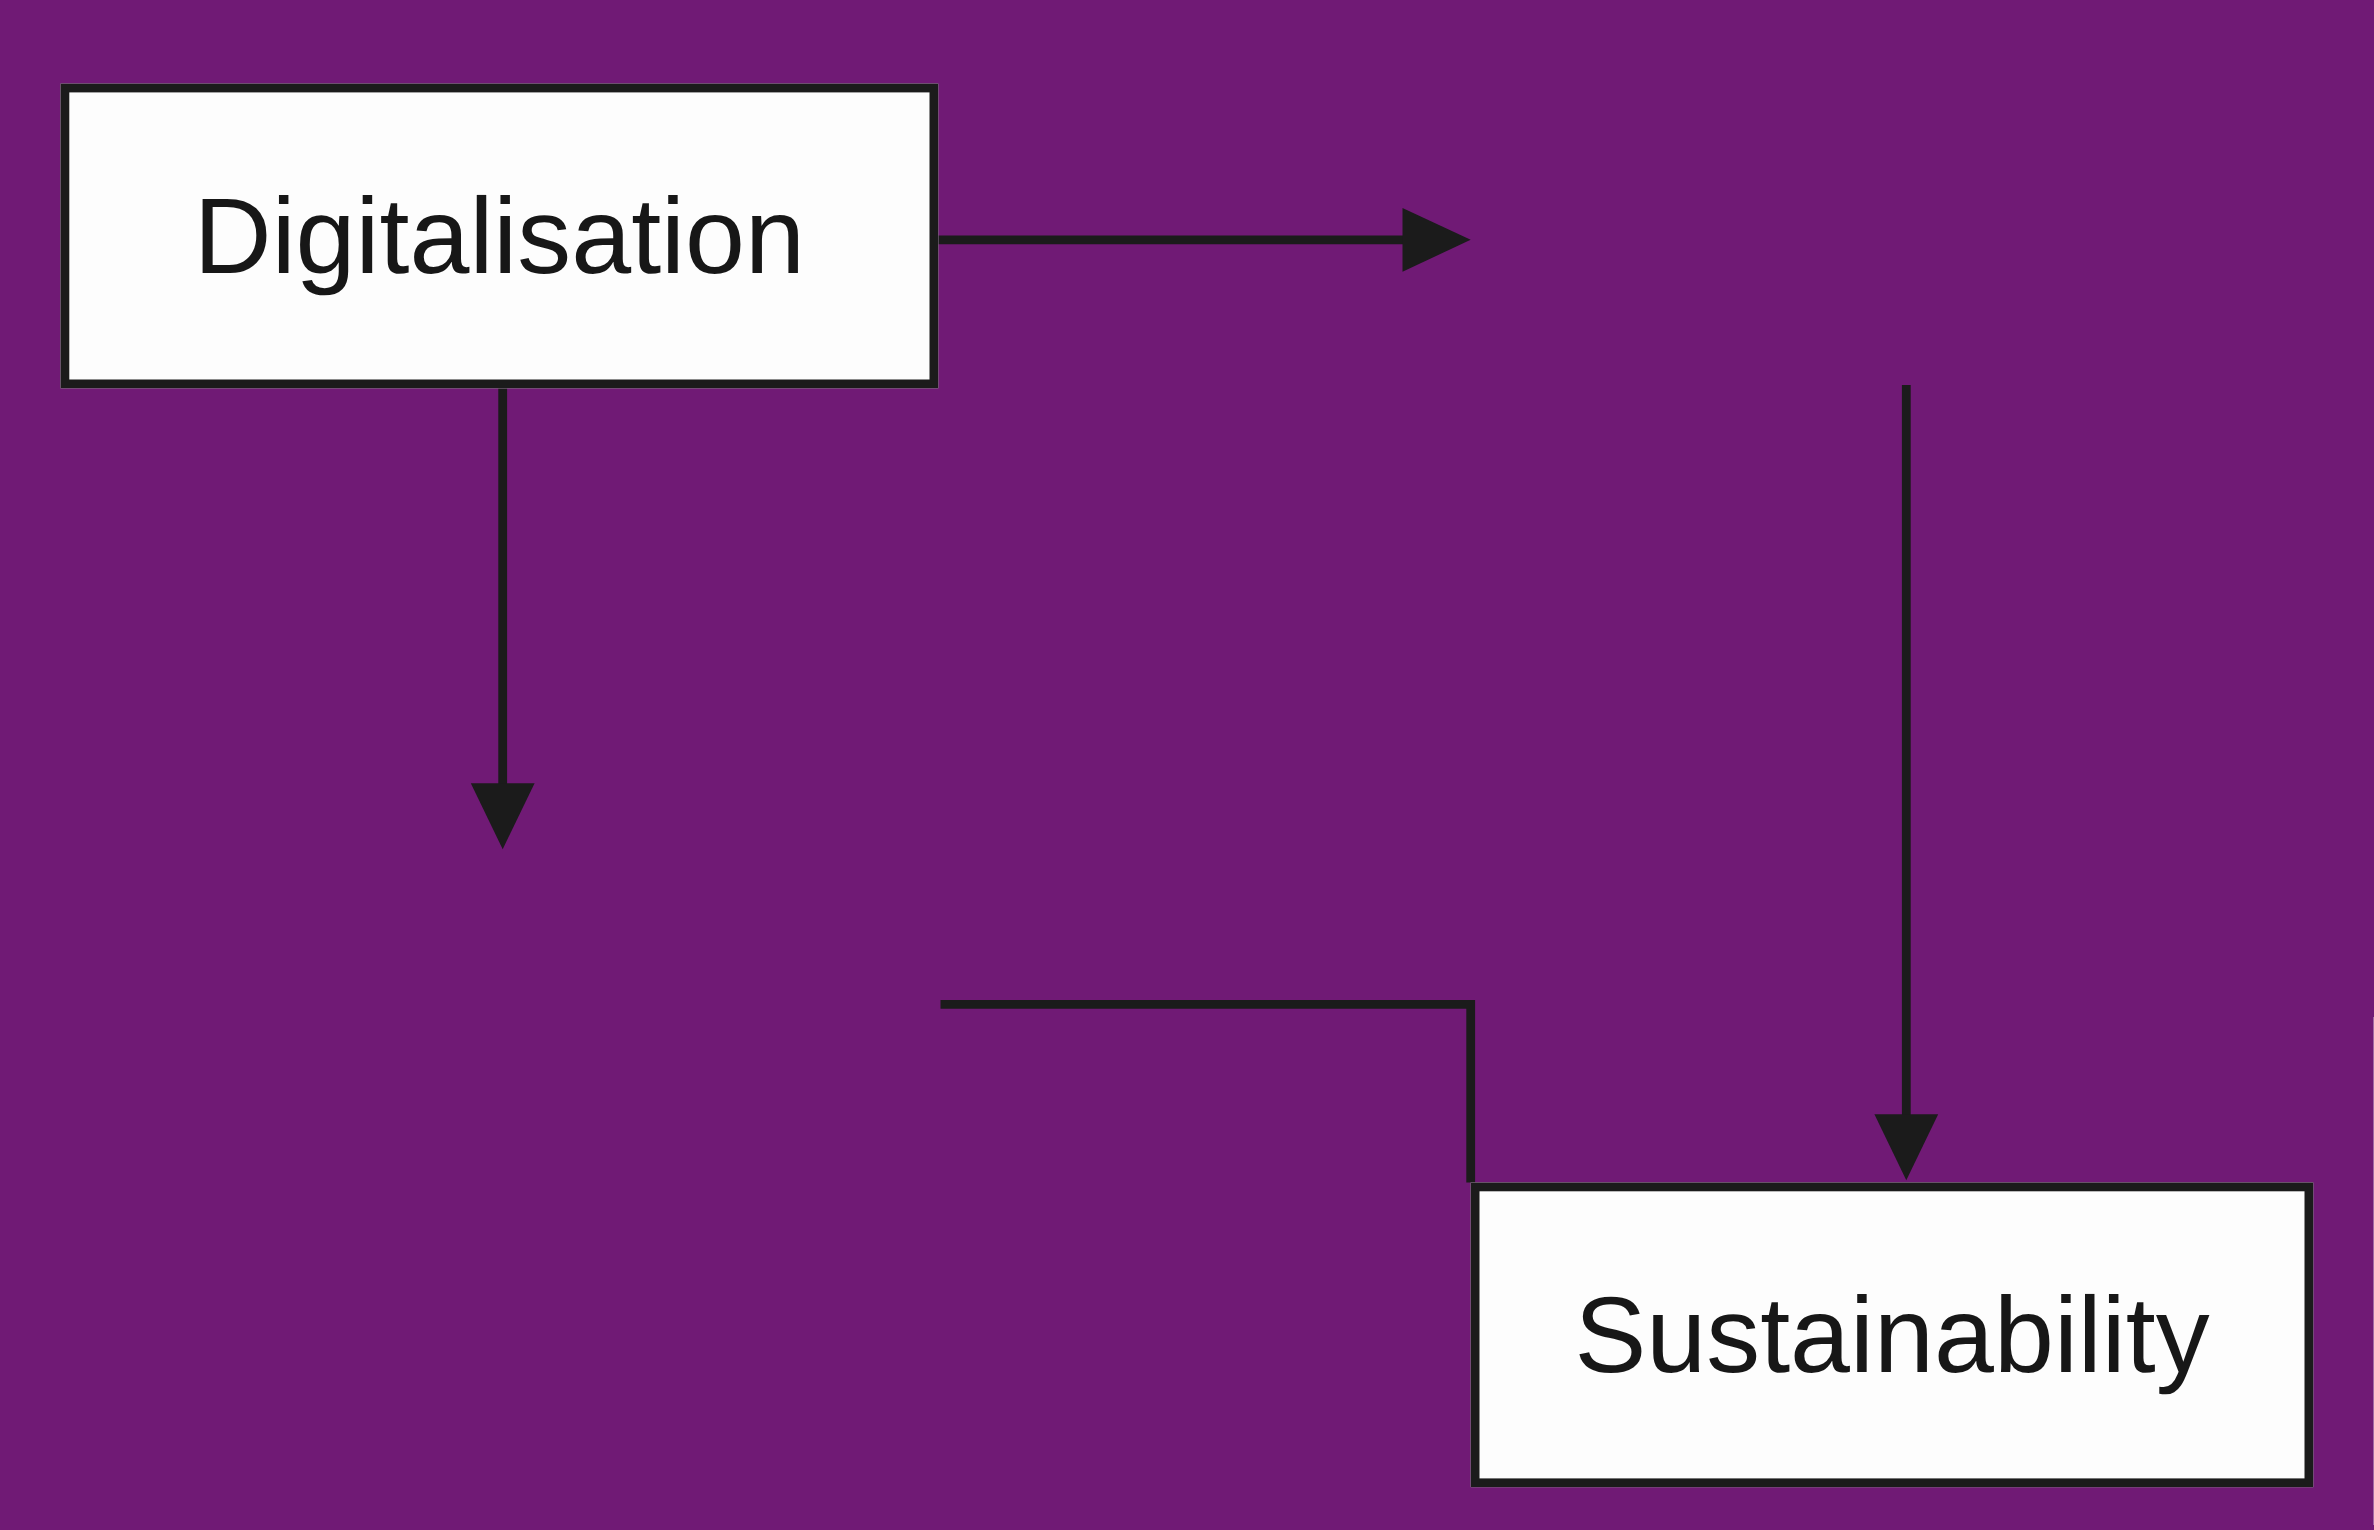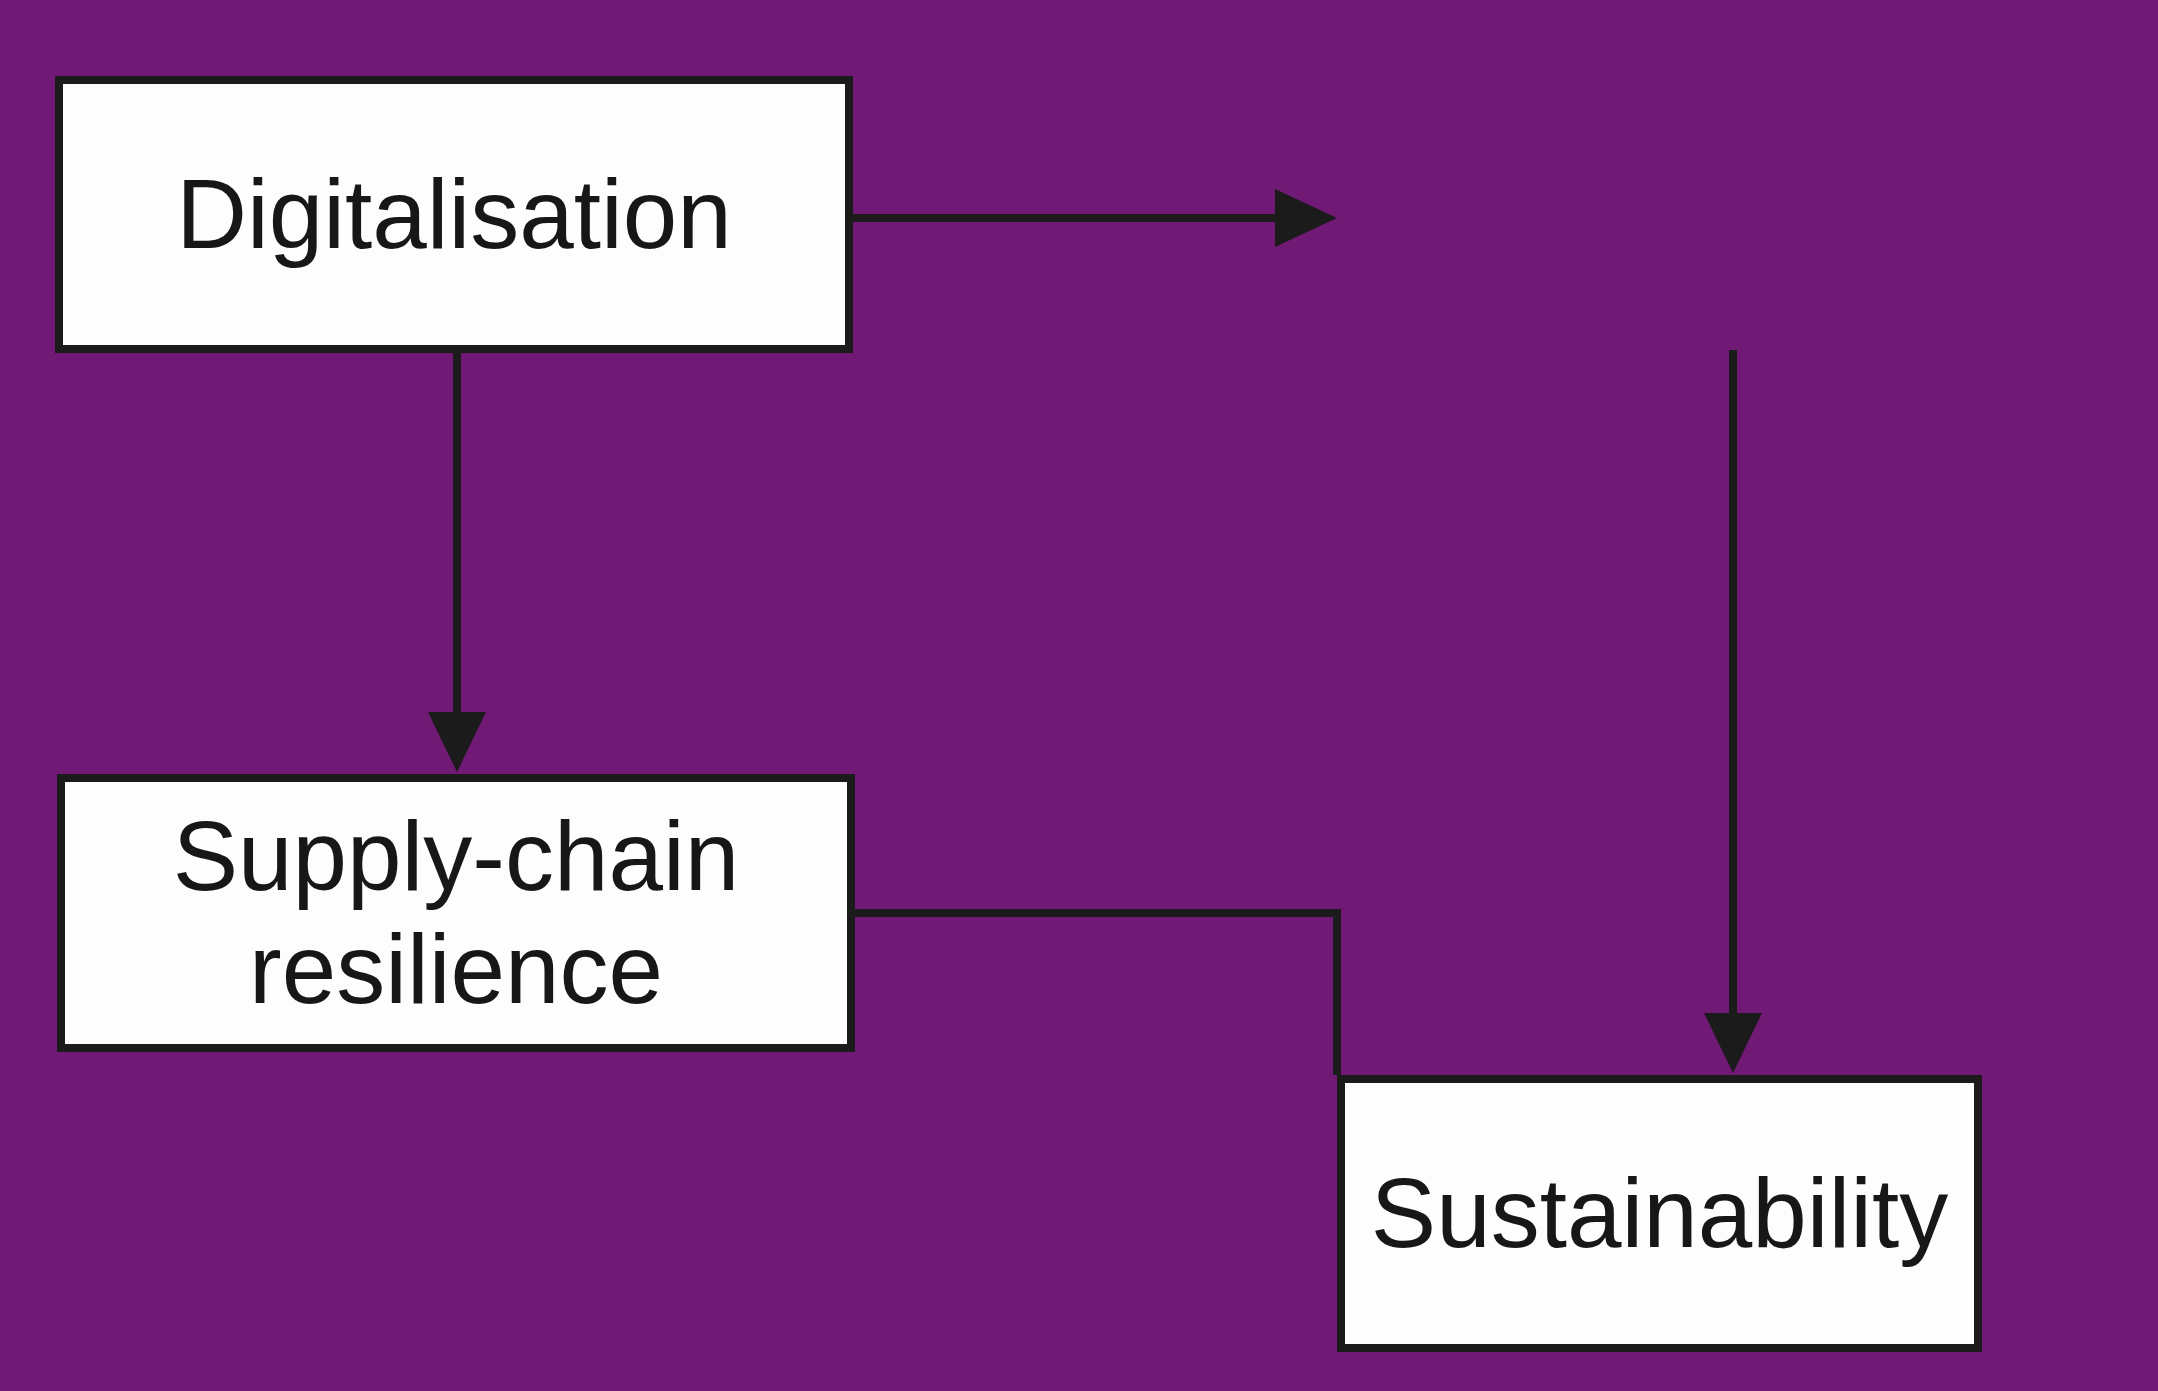--- a/index.html
+++ b/index.html
@@ -44,21 +44,21 @@
     line-height: 1.15;
     color: #171717;
     letter-spacing: 0px;
   }
   .node .label-line {
     display: block;
   }
   #node-digitalisation          { left: 55px;   top: 76px;   width: 798px; height: 277px; }
   #node-circular-economy        { left: 1337px; top: 75px;   width: 771px; height: 275px; }
   #node-supply-chain-resilience { left: 57px;   top: 774px;  width: 798px; height: 278px; }
-  #node-sustainability-performance { left: 1337px; top: 1075px; width: 645px; height: 277px; }
+  #node-sustainability-performance { left: 1337px; top: 1075px; width: 766px; height: 277px; }
 </style>
 </head>
 <body>
 
 <div class="canvas">
 
   <svg class="connectors" viewBox="0 0 2158 1391" xmlns="http://www.w3.org/2000/svg">
 
     <line class="edge" x1="853" y1="218" x2="1280" y2="218"></line>
     <polygon class="arrowhead" points="1337,218 1275,189 1275,247"></polygon>
@@ -70,26 +70,20 @@
     <polygon class="arrowhead" points="1733,1073 1704,1013 1762,1013"></polygon>
 
     <path class="edge" d="M 855 913 H 1337 V 1075"></path>
   </svg>
 
   <div class="node" id="node-digitalisation">
     <span class="label-line">Digitalisation</span>
   </div>
 
 
-  <div class="node" id="node-supply-chain-resilience">
-    <span>
-      <span class="label-line">Supply-chain</span>
-      <span class="label-line">resilience</span>
-    </span>
-  </div>
 
   <div class="node" id="node-sustainability-performance">
     <span>
       <span class="label-line">Sustainability</span>
     </span>
   </div>
 
 </div>
 
 </body></html>

